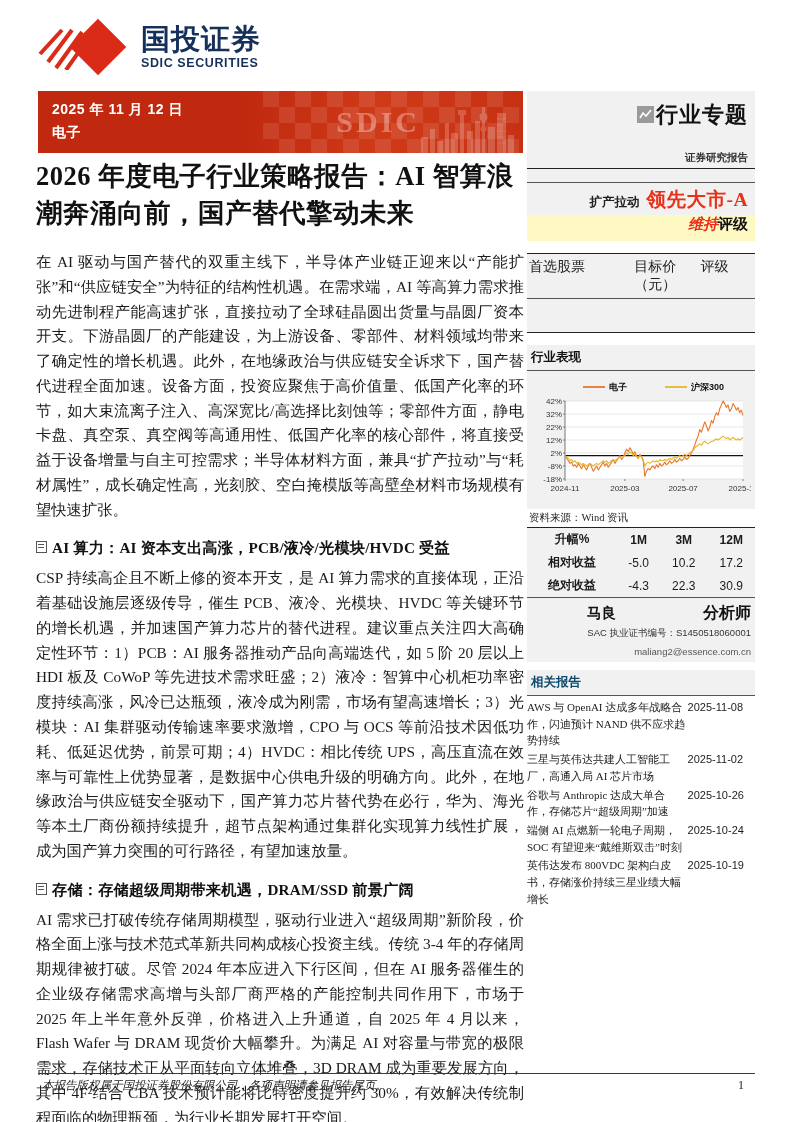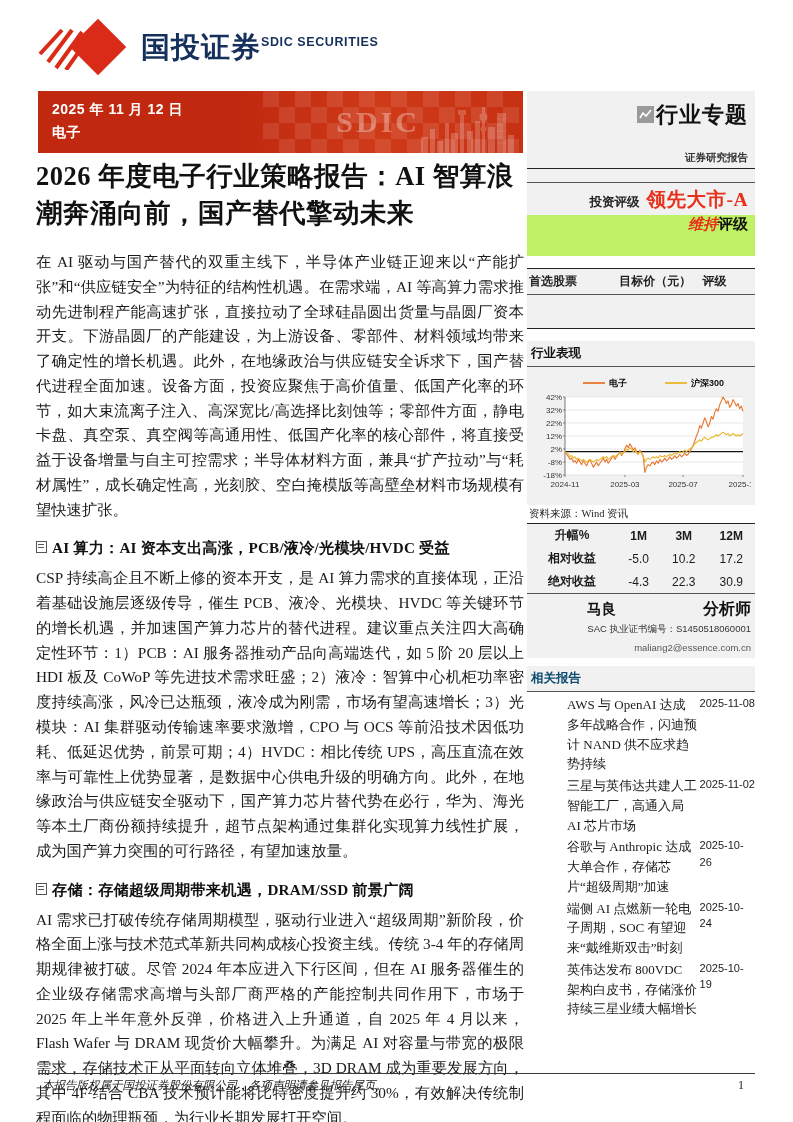--- a/index.html
+++ b/index.html
@@ -12,21 +12,21 @@
     overflow:hidden;
   }
   .page{position:relative;width:793px;height:1122px;}
 
   
   .logo-wrap{position:absolute;left:38px;top:24px;display:flex;align-items:center;gap:7px;}
   .logo-mark{position:relative;width:96px;height:46px;}
   .logo-stripes{position:absolute;left:0;top:0;width:60px;height:46px;}
   .logo-diamond{position:absolute;left:40px;top:3px;width:40px;height:40px;
     background:#d92b17;transform:rotate(45deg);}
-  .logo-text{display:flex;flex-direction:row;line-height:1;}
+  .logo-text{display:flex;flex-direction:column;line-height:1;}
   .logo-cn{font-family:"Liberation Sans","DejaVu Sans",sans-serif;
     font-size:29px;font-weight:bold;color:#16305c;letter-spacing:1px;}
   .logo-en{font-family:"Liberation Sans","DejaVu Sans",sans-serif;
     font-size:12.5px;font-weight:bold;color:#16305c;letter-spacing:.6px;margin-top:3px;}
 
   
   .banner{position:absolute;left:38px;top:91px;width:485px;height:62px;
     background:#c0290f;overflow:hidden;}
   .banner-grad{position:absolute;inset:0;
     background:linear-gradient(90deg,#c0290f 0%,#c0290f 42%,#cf3a18 70%,#c73113 100%);}
@@ -78,27 +78,27 @@
     padding-right:7px;background:#f1f1f1;font-size:10.5px;font-weight:bold;color:#333;
     padding-bottom:3px;}
   .hr-dark{border-top:1.1px solid #222;}
   .hr-thin{border-top:.9px solid #555;}
 
   .rating-gap{height:13px;background:#f1f1f1;}
   .rating-row{background:#f1f1f1;padding:3px 7px 2px 0;display:flex;align-items:baseline;
     justify-content:flex-end;gap:7px;}
   .rating-lbl{font-size:12.5px;font-weight:bold;color:#222;}
   .rating-val{font-size:19.5px;font-weight:bold;color:#e8301a;letter-spacing:.5px;}
-  .rating-sub{background:#bef264;text-align:right;padding:0 7px 22px 0;}
+  .rating-sub{background:#fef9c3;text-align:right;padding:0 7px 7px 0;}
   .rating-keep{font-size:15px;font-weight:bold;font-style:italic;color:#e8301a;}
   .rating-keep2{font-size:15px;font-weight:bold;color:#111;}
 
   .spacer{height:12px;background:#fff;}
 
-  .picks-head{background:#f1f1f1;display:flex;font-size:12px;font-weight:bold;color:#222;
+  .picks-head{background:#f1f1f1;display:flex;font-size:14px;font-weight:normal;color:#222;
     padding:4px 20px 4px 2px;}
   .picks-head span:nth-child(1){width:94px;}
   .picks-head span:nth-child(2){width:84px;text-align:center;}
   .picks-head span:nth-child(3){width:44px;text-align:center;}
   .picks-body{background:#f1f1f1;height:33px;}
 
   .perf-title{background:#f1f1f1;font-size:12.5px;font-weight:bold;color:#111;
     padding:4px 0 4px 4px;margin-top:12px;}
   .chart-box{background:#f1f1f1;padding:4px 2px 2px 2px;}
   .src-line{font-size:10.5px;color:#222;padding:2px 0 2px 2px;background:#fff;}
@@ -115,21 +115,21 @@
   .analyst-title{font-size:16px;font-weight:bold;color:#111;}
   .analyst-sac{background:#f1f1f1;text-align:right;font-size:9.5px;color:#333;
     padding:1px 4px;font-family:"Liberation Sans","DejaVu Sans",sans-serif;}
   .analyst-mail{background:#f1f1f1;text-align:right;font-size:9.5px;color:#555;
     padding:5px 4px 5px 4px;font-family:"Liberation Sans","DejaVu Sans",sans-serif;}
 
   .rel-title{background:#f1f1f1;font-size:12.5px;font-weight:bold;color:#0c4a6e;
     padding:4px 0 4px 4px;margin-top:8px;}
   .rel-list{padding-top:2px;}
   .rel-item{display:flex;align-items:flex-start;padding:1px 0;}
-  .rel-name{width:160px;font-size:13px;line-height:1.52;color:#1b1b1b;margin-left:40px;}
+  .rel-name{width:160px;font-size:11px;line-height:1.52;color:#1b1b1b;}
   .rel-date{width:68px;font-size:11px;line-height:1.52;color:#1b1b1b;text-align:left;
     padding-left:2px;font-family:"Liberation Sans","DejaVu Sans",sans-serif;}
 
   
   .ct{font-family:"Liberation Sans","DejaVu Sans",sans-serif;font-size:8px;fill:#333;}
   .ctb{font-family:"Liberation Sans","DejaVu Sans",sans-serif;font-size:9px;fill:#111;font-weight:bold;}
 </style>
 </head>
 <body>
 
@@ -263,21 +263,21 @@
       <span class="topic-label">行业专题</span>
     </div>
 
     <div class="side-reslabel">证券研究报告</div>
 
     <div class="hr-dark"></div>
     <div class="rating-gap"></div>
     <div class="hr-thin"></div>
 
     <div class="rating-row">
-      <span class="rating-lbl">投资评级</span>
+      <span class="rating-lbl">扩产拉动</span>
       <span class="rating-val">领先大市-A</span>
     </div>
     <div class="rating-sub">
       <span class="rating-keep">维持</span><span class="rating-keep2">评级</span>
     </div>
 
     <div class="spacer"></div>
 
     <div class="hr-dark"></div>
     <div class="picks-head">

